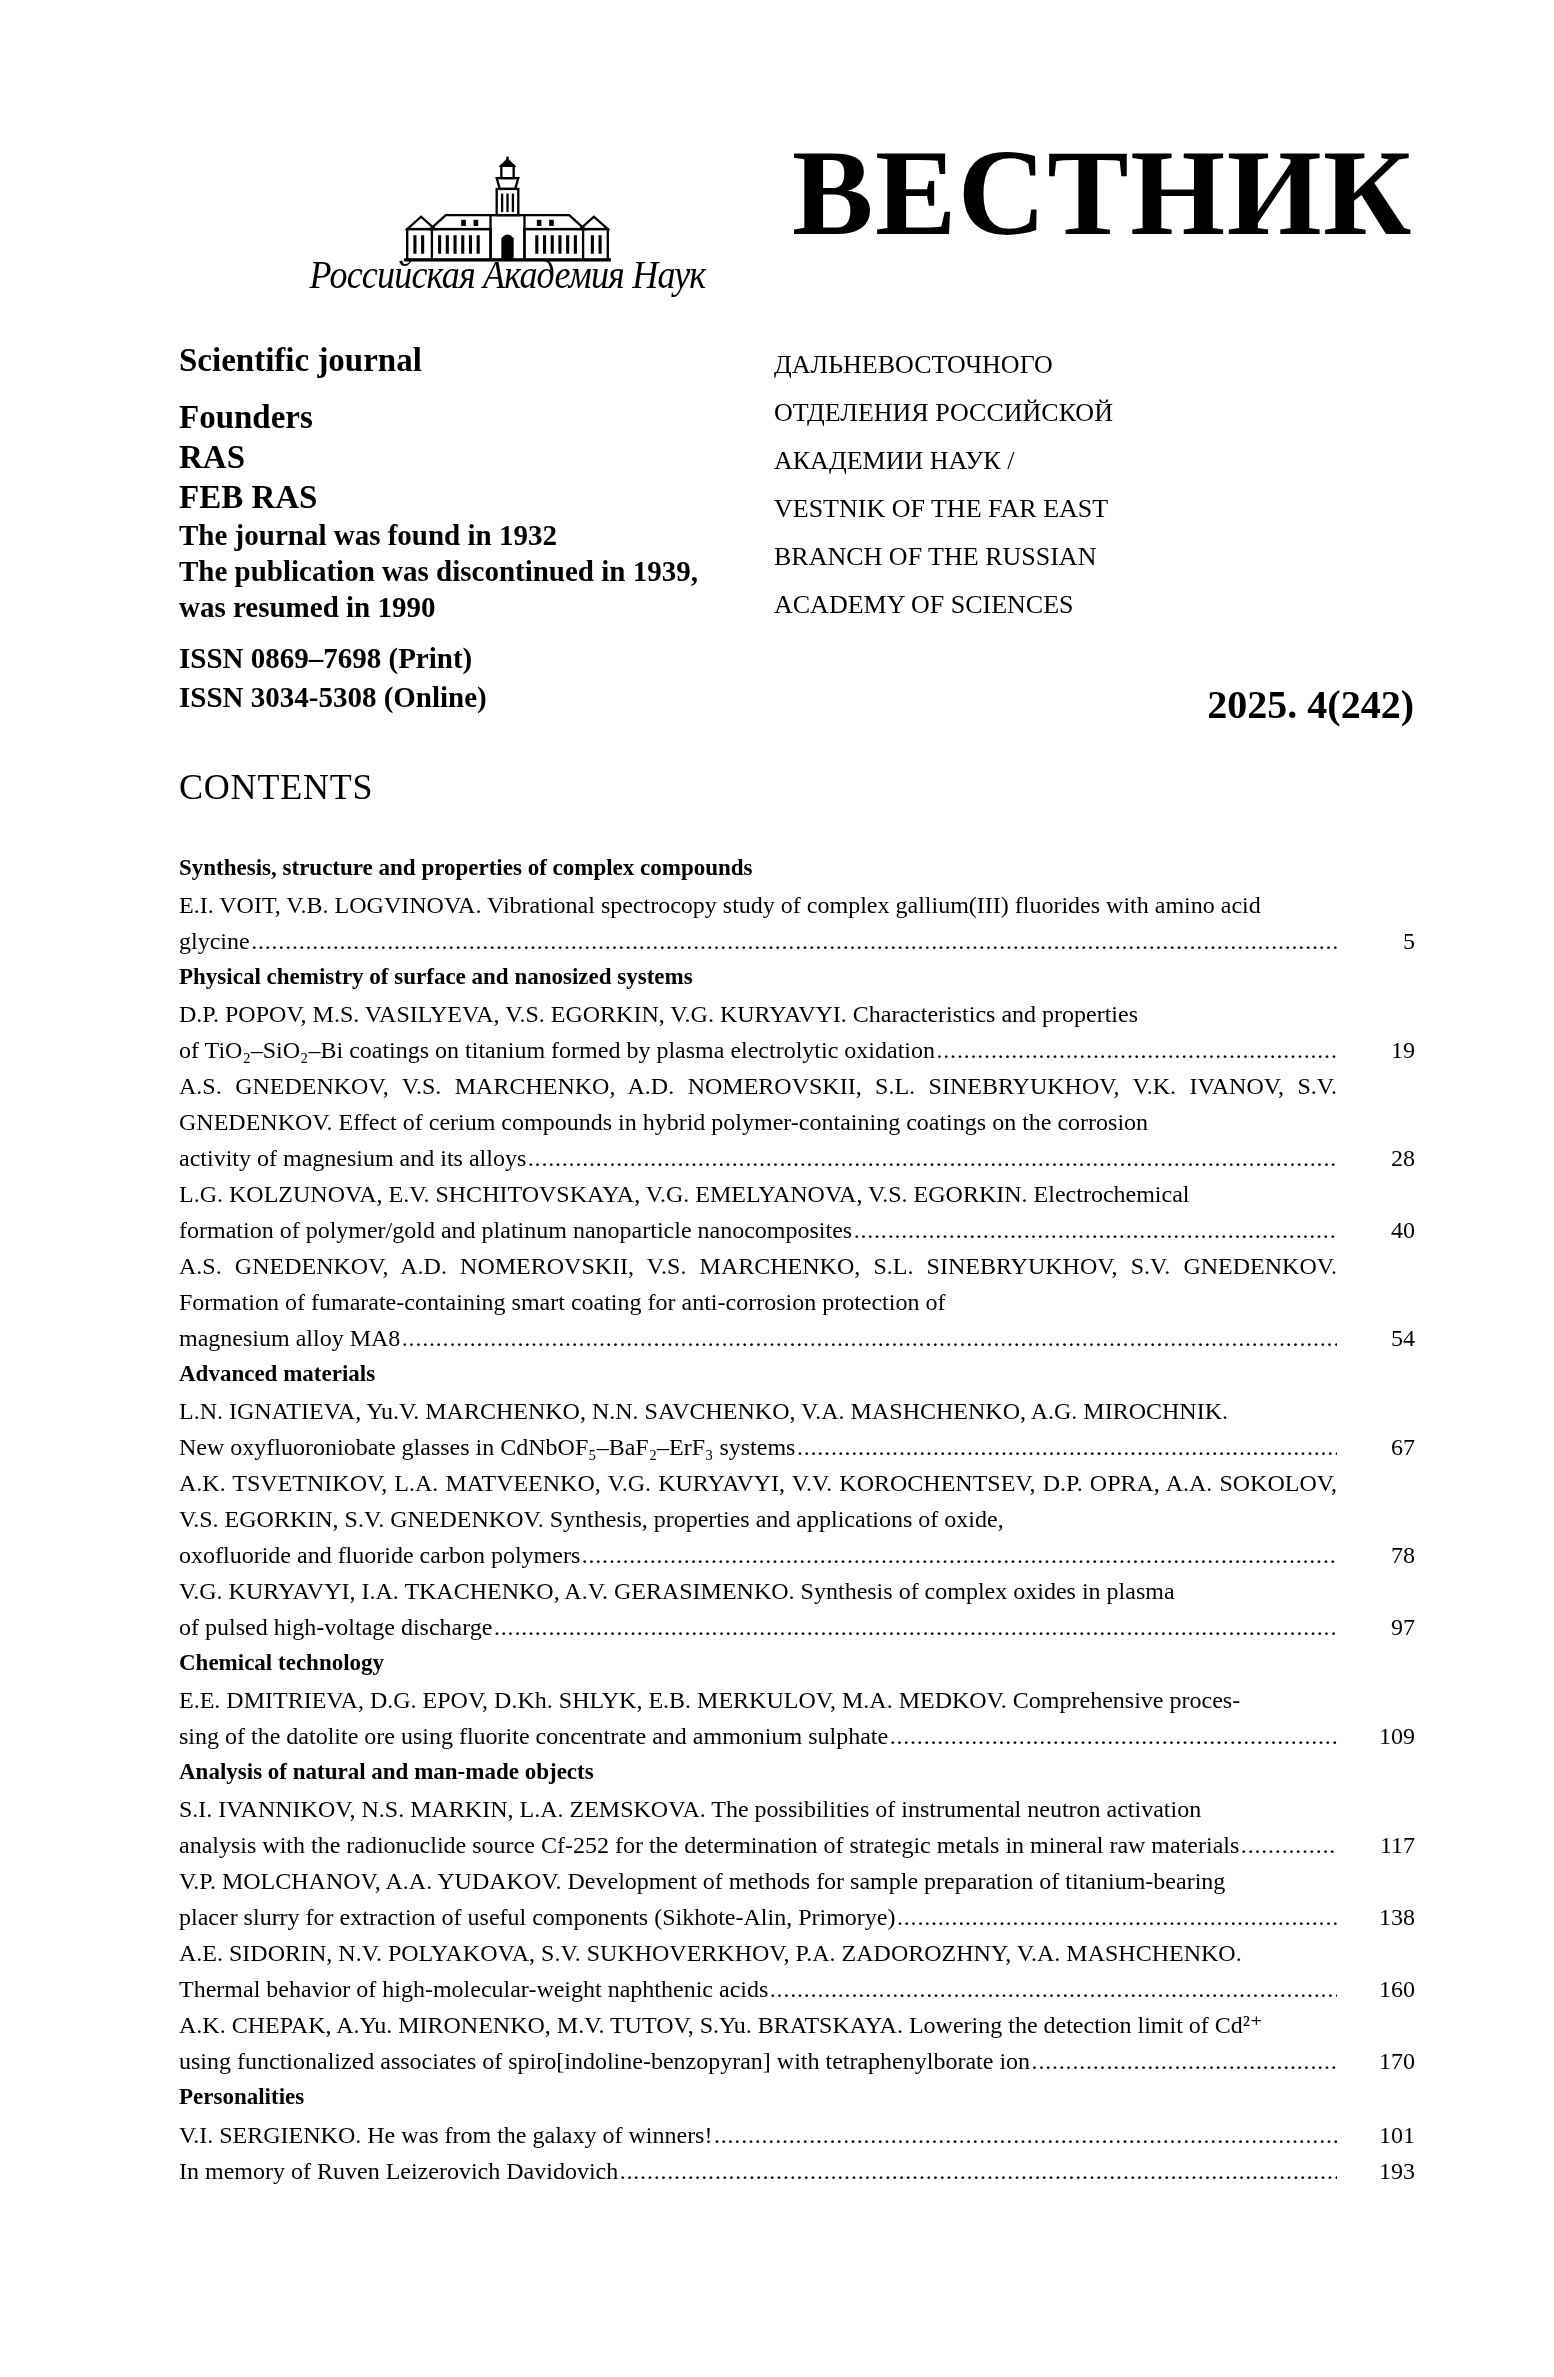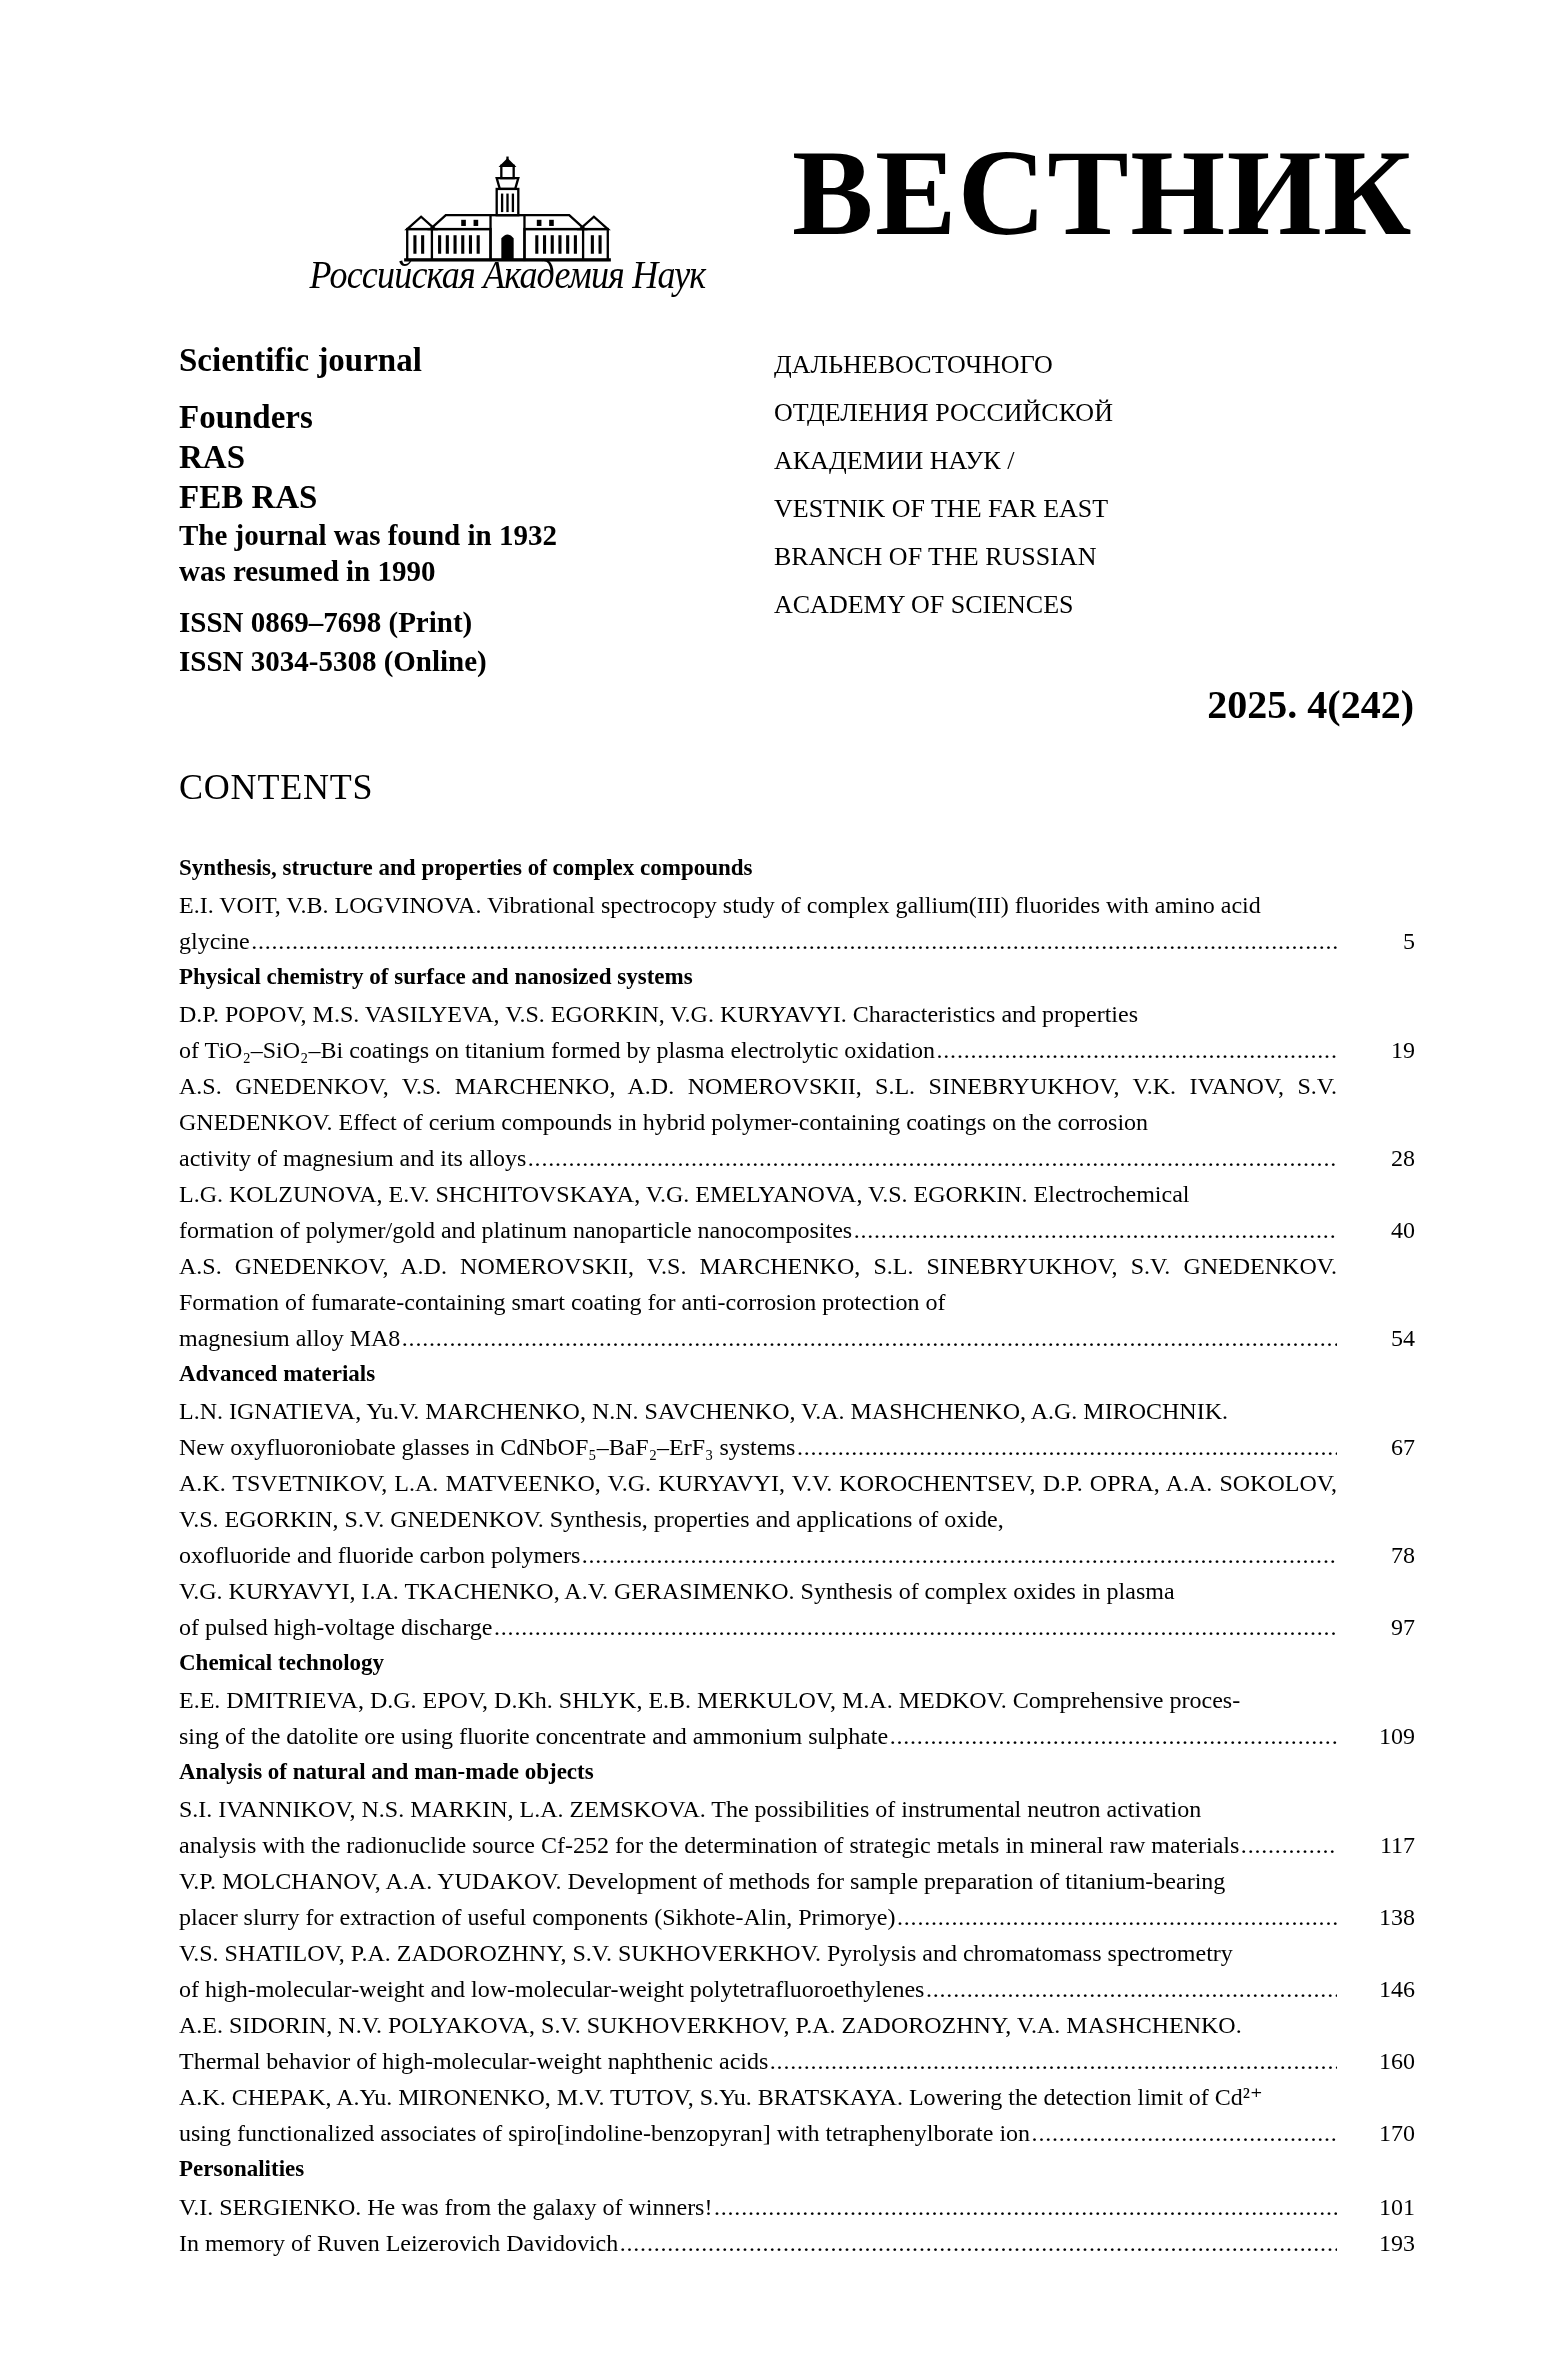--- a/index.html
+++ b/index.html
@@ -115,20 +115,21 @@
 </div>
 
 <div class="title">ВЕСТНИК</div>
 
 <div class="left-info">
   <div class="sj">Scientific journal</div>
   <div class="fnd">Founders</div>
   <div class="fnd">RAS</div>
   <div class="fnd">FEB RAS</div>
   <div class="hist">The journal was found in 1932</div>
+  <div class="hist">The publication was discontinued in 1939,</div>
   <div class="hist">was resumed in 1990</div>
   <div class="issn"><span>ISSN 0869–7698 (Print)</span><br><span>ISSN 3034-5308 (Online)</span></div>
 </div>
 
 <div class="right-info">
   <div>ДАЛЬНЕВОСТОЧНОГО</div>
   <div>ОТДЕЛЕНИЯ РОССИЙСКОЙ</div>
   <div>АКАДЕМИИ НАУК /</div>
   <div>VESTNIK OF THE FAR EAST</div>
   <div>BRANCH OF THE RUSSIAN</div>
@@ -227,28 +228,20 @@
     </div>
     <div class="entry">
       <div class="txt">V.P. MOLCHANOV, A.A. YUDAKOV. Development of methods for sample preparation of titanium-bearing</div>
       <div class="last">
         <span class="lt">placer slurry for extraction of useful components (Sikhote-Alin, Primorye)</span>
         <span class="dots"></span>
       </div>
       <div class="pg">138</div>
     </div>
     <div class="entry">
-      <div class="txt">V.S. SHATILOV, P.A. ZADOROZHNY, S.V. SUKHOVERKHOV. Pyrolysis and chromatomass spectrometry</div>
-      <div class="last">
-        <span class="lt">of high-molecular-weight and low-molecular-weight polytetrafluoroethylenes</span>
-        <span class="dots"></span>
-      </div>
-      <div class="pg">146</div>
-    </div>
-    <div class="entry">
       <div class="txt">A.E. SIDORIN, N.V. POLYAKOVA, S.V. SUKHOVERKHOV, P.A. ZADOROZHNY, V.A. MASHCHENKO.</div>
       <div class="last">
         <span class="lt">Thermal behavior of high-molecular-weight naphthenic acids</span>
         <span class="dots"></span>
       </div>
       <div class="pg">160</div>
     </div>
     <div class="entry">
       <div class="txt">A.K. CHEPAK, A.Yu. MIRONENKO, M.V. TUTOV, S.Yu. BRATSKAYA. Lowering the detection limit of Cd²⁺</div>
       <div class="last">

